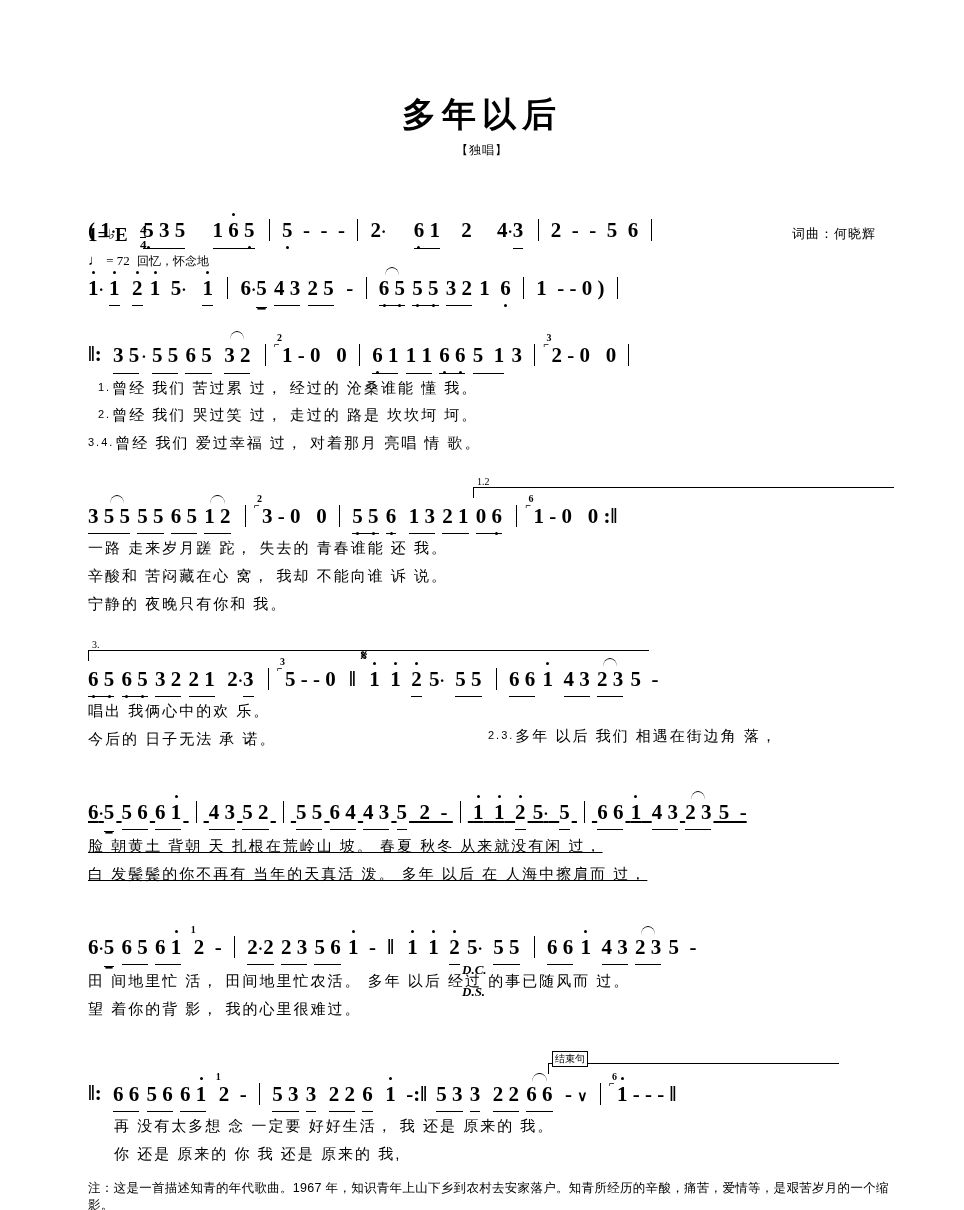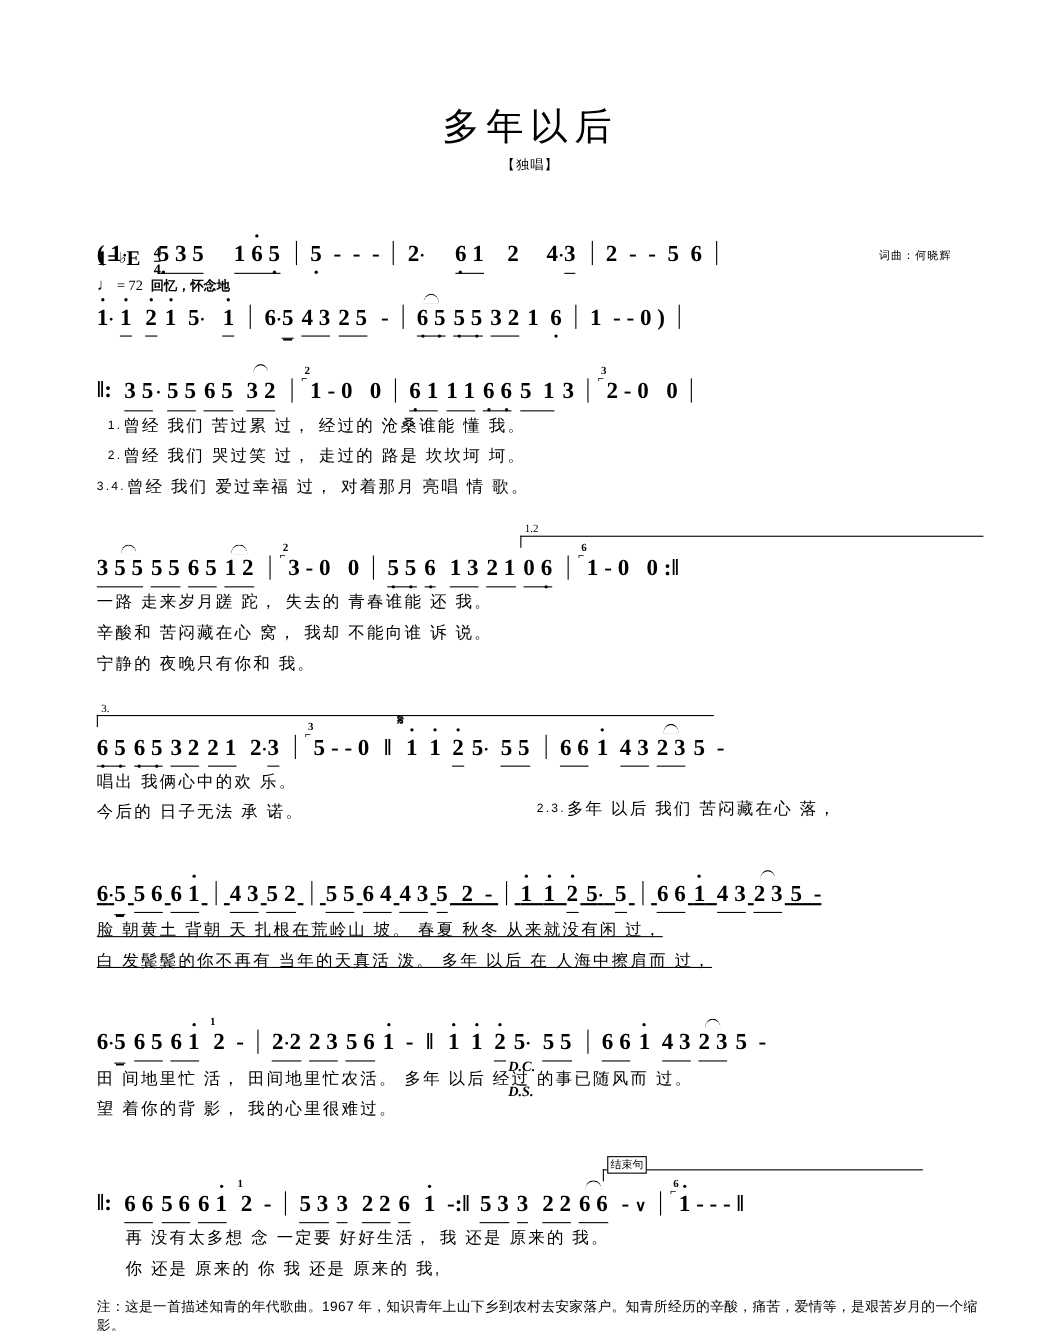--- a/index.html
+++ b/index.html
@@ -19,35 +19,35 @@
     position: relative;
     width: 964px;
     height: 1210px;
     padding: 0;
   }
   
   .title {
     text-align: center;
     font-family: "Liberation Serif", serif;
     font-size: 34px;
-    font-weight: normal;
+    font-weight: bold;
     letter-spacing: 6px;
     margin-top: 92px;
   }
   .subtitle {
     text-align: center;
     font-size: 12px;
     margin-top: 4px;
     letter-spacing: 1px;
   }
   .composer {
     position: absolute;
-    right: 99px;
+    right: 88px;
     top: 133px;
-    font-size: 10px;
+    font-size: 13px;
     letter-spacing: 1px;
   }
   
   .keyblock {
     position: absolute;
     left: 88px;
     top: 131px;
     font-size: 17px;
     line-height: 1;
   }
@@ -72,21 +72,21 @@
   .meter .num { display: block; }
   .meter .den { display: block; border-top: 1.5px solid #000; }
   .tempo {
     position: absolute;
     left: 88px;
     top: 160px;
     font-size: 13px;
     white-space: nowrap;
   }
   .tempo .note { font-size: 15px; }
-  .tempo .mood { font-size: 12px; margin-left: 4px; font-weight: bold; }
+  .tempo .mood { font-size: 12px; margin-left: 4px; }
 
   
   .system {
     position: relative;
     margin: 0 88px;
   }
   .row-notes {
     font-family: "Liberation Serif", serif;
     font-size: 21px;
     font-weight: bold;
@@ -278,21 +278,21 @@
         <span style="position:absolute;left:12px;top:-22px;font-size:14px;">𝄋</span>
         ‖
       </span>
       <span style="margin-left:8px;"><span class="dotup">1</span>&nbsp;&nbsp;<span class="dotup">1</span>&nbsp;&nbsp;<span class="grp under1"><span class="dotup">2</span></span>&nbsp;5<span style="font-size:16px;">·</span>&nbsp;&nbsp;<span class="grp under1">5&nbsp;5</span></span>
       <span class="bar"></span>
       <span class="grp under1">6&nbsp;6</span>&nbsp;<span class="dotup">1</span>&nbsp;&nbsp;<span class="grp under1">4&nbsp;3</span>&nbsp;<span class="grp under1"><span class="tie">2&nbsp;3</span></span>&nbsp;5&nbsp;&nbsp;-
     </div>
     <div class="row-lyrics"><span>唱出    我俩心中的欢       乐。</span></div>
     <div class="row-lyrics"><span>今后的 日子无法  承       诺。</span></div>
     <div class="row-lyrics" style="position:absolute; left:400px; top:58px;">
-      <span class="num-prefix">2.3.</span><span>多年 以后  我们  苦闷藏在心   落，</span>
+      <span class="num-prefix">2.3.</span><span>多年 以后  我们  相遇在街边角   落，</span>
     </div>
   </div>
 
   <div class="system" style="margin-top:44px;text-decoration:underline;">
     <div class="row-notes">
       <span>6<span style="font-size:16px;">·</span><span class="grp under2">5</span>&nbsp;<span class="grp under1">5&nbsp;6</span>&nbsp;<span class="grp under1">6&nbsp;<span class="dotup">1</span></span></span>
       <span class="bar"></span>
       <span class="grp under1">4&nbsp;3</span>&nbsp;<span class="grp under1">5&nbsp;2</span>
       <span class="bar"></span>
       <span class="grp under1">5&nbsp;5</span>&nbsp;<span class="grp under1">6&nbsp;4</span>&nbsp;<span class="grp under1">4&nbsp;3</span>&nbsp;<span class="grp under1"><span class="tie">5</span></span>&nbsp;&nbsp;2&nbsp;&nbsp;-

